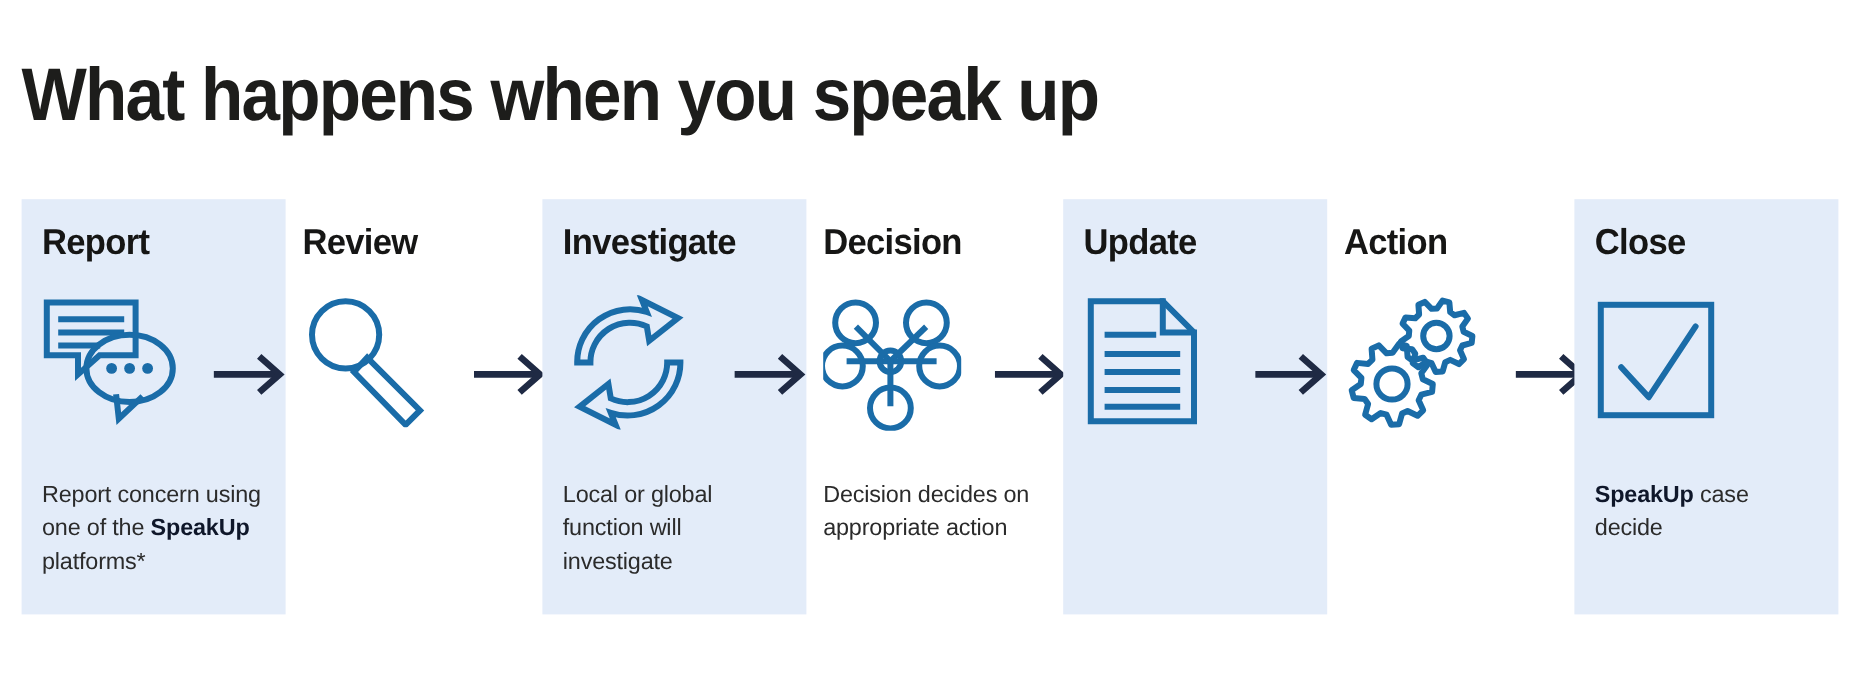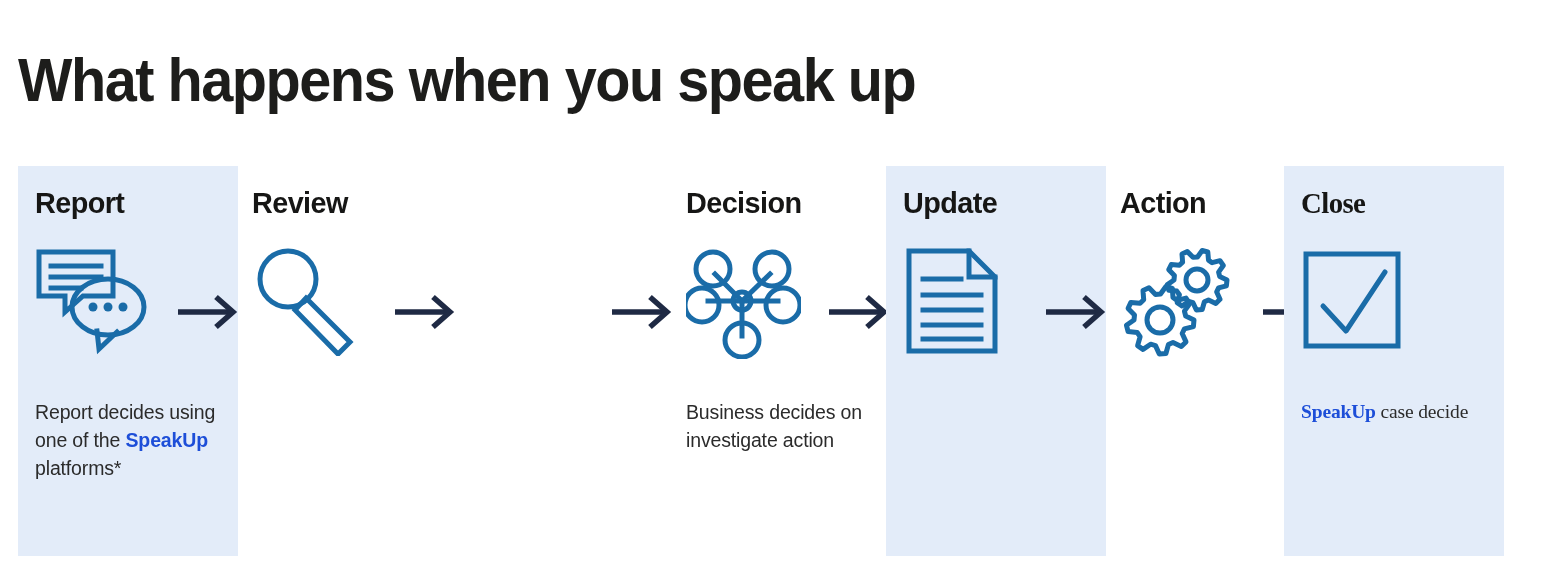--- a/index.html
+++ b/index.html
@@ -24,21 +24,21 @@
   }
   .flow{
     position:absolute;
     left:0; top:166px;
     width:1558px; height:390px;
   }
   .step{
     position:absolute;
     top:0;
     width:220px;
-    height:390px;
+    height:346px;
     box-sizing:border-box;
   }
   .step.tinted{ background:#e3ecf9; }
   .step-inner{
     position:absolute;
     left:17px; top:0;
     width:190px;
     height:100%;
   }
   .step-title{
@@ -60,21 +60,21 @@
   .step-icon svg{ display:block; }
   .step-body{
     position:absolute;
     left:0; top:232px;
     width:190px;
     font-size:19.5px;
     line-height:28px;
     color:#2b2b2b;
     letter-spacing:-0.15px;
   }
-  .step-body b{ font-weight:bold; color:#1d4ed8; }
+  .step-body b{ font-weight:bold; color:#0f172a; }
   .arrow{
     position:absolute;
     top:128px;
     width:62px; height:36px;
   }
   .arrow svg{ display:block; }
 </style>
 </head>
 <body>
 
@@ -90,21 +90,21 @@
             <line x1="16" y1="20" x2="66" y2="20"></line>
             <line x1="16" y1="31" x2="66" y2="31"></line>
             <line x1="16" y1="42" x2="46" y2="42"></line>
             <ellipse cx="73" cy="61" rx="36" ry="28"></ellipse>
             <path d="M62 85 L64 103 L82 86"></path>
             <circle cx="58" cy="61" r="4.5" fill="#1a6ca8" stroke="none"></circle>
             <circle cx="73" cy="61" r="4.5" fill="#1a6ca8" stroke="none"></circle>
             <circle cx="88" cy="61" r="4.5" fill="#1a6ca8" stroke="none"></circle>
           </svg>
         </div>
-        <div class="step-body"><span>Report decides </span><span>using one of the </span><b>SpeakUp</b><span> platforms*</span></div>
+        <div class="step-body"><span>Report concern </span><span>using one of the </span><b>SpeakUp</b><span> platforms*</span></div>
       </div>
     </div>
     <div class="arrow" style="left: 178px;">
       <svg width="62" height="36" viewBox="0 0 62 36" fill="none" stroke="#1f2a44" stroke-width="5.5" stroke-linecap="butt" stroke-linejoin="miter">
         <line x1="0" y1="18" x2="52" y2="18"></line>
         <polyline points="38,3 55,18 38,33" fill="none"></polyline>
       </svg>
     </div>
     <div class="step" style="left: 235px; text-align: right;">
       <div class="step-inner">
@@ -115,20 +115,32 @@
             <path d="M54 52 L98 96 L86 108 L43 64 Z"></path>
           </svg>
         </div>
       </div>
     </div>
     <div class="arrow" style="left: 395px;">
       <svg width="62" height="36" viewBox="0 0 62 36" fill="none" stroke="#1f2a44" stroke-width="5.5" stroke-linecap="butt" stroke-linejoin="miter">
         <line x1="0" y1="18" x2="52" y2="18"></line>
         <polyline points="38,3 55,18 38,33" fill="none"></polyline>
       </svg>
+    </div>
+    <div class="step tinted" style="left: 452px;">
+      <div class="step-inner">
+        <div class="step-title">Investigate</div>
+        <div class="step-icon">
+          <svg width="115" height="112" viewBox="0 0 115 112" fill="none" stroke="#1a6ca8" stroke-width="5" stroke-linecap="square" stroke-linejoin="miter">
+            <path d="M12 56 A44 44 0 0 1 70 14 L66 4 L96 19 L72 38 L70 26 A33 33 0 0 0 23 56 Z"></path>
+            <path d="M98 56 A44 44 0 0 1 40 98 L44 108 L14 93 L38 74 L40 86 A33 33 0 0 0 87 56 Z"></path>
+          </svg>
+        </div>
+        <div class="step-body"><span>Local or global function will investigate</span></div>
+      </div>
     </div>
     <div class="arrow" style="left: 612px;">
       <svg width="62" height="36" viewBox="0 0 62 36" fill="none" stroke="#1f2a44" stroke-width="5.5" stroke-linecap="butt" stroke-linejoin="miter">
         <line x1="0" y1="18" x2="52" y2="18"></line>
         <polyline points="38,3 55,18 38,33" fill="none"></polyline>
       </svg>
     </div>
     <div class="step" style="left: 669px;">
       <div class="step-inner">
         <div class="step-title">Decision</div>
@@ -140,21 +152,21 @@
             <line x1="56" y1="55" x2="92" y2="55"></line>
             <line x1="56" y1="55" x2="56" y2="90"></line>
             <circle cx="27" cy="23" r="17"></circle>
             <circle cx="86" cy="23" r="17"></circle>
             <circle cx="16" cy="59" r="17"></circle>
             <circle cx="97" cy="59" r="17"></circle>
             <circle cx="56" cy="94" r="17"></circle>
             <circle cx="56" cy="55" r="9"></circle>
           </svg>
         </div>
-        <div class="step-body"><span>Business decides on investigate action</span></div>
+        <div class="step-body"><span>Decision decides on appropriate action</span></div>
       </div>
     </div>
     <div class="arrow" style="left: 829px;">
       <svg width="62" height="36" viewBox="0 0 62 36" fill="none" stroke="#1f2a44" stroke-width="5.5" stroke-linecap="butt" stroke-linejoin="miter">
         <line x1="0" y1="18" x2="52" y2="18"></line>
         <polyline points="38,3 55,18 38,33" fill="none"></polyline>
       </svg>
     </div>
     <div class="step tinted" style="left: 886px;">
       <div class="step-inner">
@@ -190,21 +202,21 @@
           </svg>
         </div>
       </div>
     </div>
     <div class="arrow" style="left: 1263px;">
       <svg width="62" height="36" viewBox="0 0 62 36" fill="none" stroke="#1f2a44" stroke-width="5.5" stroke-linecap="butt" stroke-linejoin="miter">
         <line x1="0" y1="18" x2="52" y2="18"></line>
         <polyline points="38,3 55,18 38,33" fill="none"></polyline>
       </svg>
     </div>
-    <div class="step tinted" style="left: 1284px; font-family: Liberation Serif, serif;">
+    <div class="step tinted" style="left: 1312px;">
       <div class="step-inner">
         <div class="step-title">Close</div>
         <div class="step-icon">
           <svg width="105" height="110" viewBox="0 0 105 110" fill="none" stroke="#1a6ca8" stroke-width="5" stroke-linecap="square" stroke-linejoin="miter">
             <rect x="5" y="8" width="92" height="92"></rect>
             <path d="M22 60 L45 85 L84 26" stroke-linecap="round" stroke-linejoin="round"></path>
           </svg>
         </div>
         <div class="step-body"><b>SpeakUp</b><span> case decide</span></div>
       </div>

